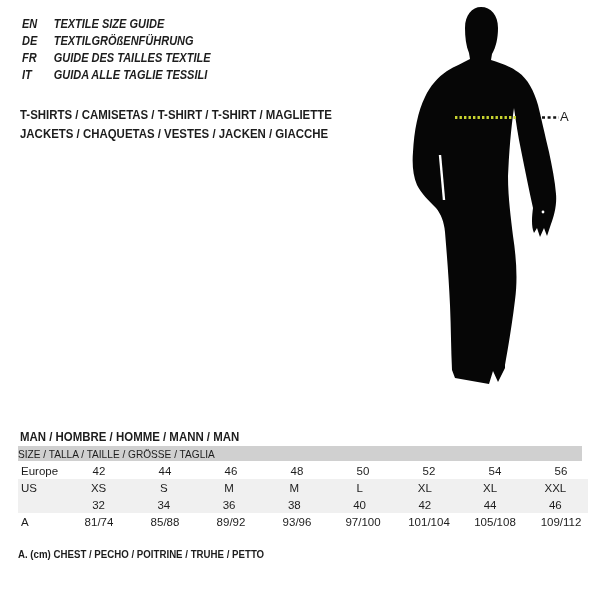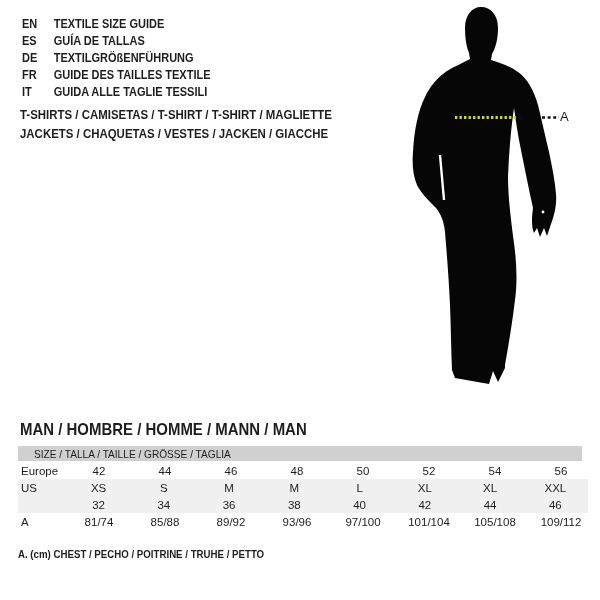--- a/index.html
+++ b/index.html
@@ -5,61 +5,55 @@
   html,body{margin:0;padding:0;}
   body{
     width:600px;height:600px;position:relative;overflow:hidden;
     background:#ffffff;color:#1d1d1d;
     font-family:"Liberation Sans", sans-serif;
     -webkit-font-smoothing:antialiased;
   }
   .cond{transform:scaleX(0.88);transform-origin:0 50%;display:inline-block;white-space:nowrap;}
 
   
-  .lang-list{position:absolute;left:22px;top:15px;}
+  .lang-list{position:absolute;left:22px;top:15px;font-style:italic;}
   .lang-row{display:flex;height:17px;align-items:center;font-size:12.5px;font-weight:700;}
   .lang-code{width:36px;flex:0 0 36px;}
   .lang-text{flex:0 0 auto;}
 
   
   .categories{position:absolute;left:20px;top:105px;}
   .category-line{height:19px;font-size:13px;font-weight:700;display:flex;align-items:center;text-align:right;}
 
   
   .figure-svg{position:absolute;left:0;top:0;width:600px;height:600px;}
   .measure-label{position:absolute;left:560px;top:109px;font-size:13px;font-weight:400;}
 
   
-  .gender-title{position:absolute;left:20px;top:420px;font-size:17px;font-weight:700;}
+  .gender-title{position:absolute;left:20px;top:429px;font-size:13px;font-weight:700;}
 
   
   .size-table{position:absolute;left:18px;top:446px;width:576px;font-size:11.5px;}
-  .t-header{height:15px;background:#d0d0d0;display:flex;align-items:center;padding-left:16px;box-sizing:border-box;width:564px;margin-bottom:1px;}
+  .t-header{height:15px;background:#d0d0d0;display:flex;align-items:center;padding-left:0;box-sizing:border-box;width:564px;margin-bottom:1px;}
   .t-row{display:flex;height:17px;align-items:center;}
   .t-row.striped{background:#f0f0f0;width:570px;}
   .row-label{flex:0 0 48px;padding-left:3px;box-sizing:border-box;}
   .cell{flex:1 1 0;text-align:center;}
 
   
   .footnote{position:absolute;left:18px;top:548px;font-size:11px;font-weight:700;}
 </style>
 </head>
 <body>
 
 <div class="lang-list">
   <div class="lang-row">
       <span class="cond" style="display:flex;width:100%">
         <span class="lang-code">EN</span>
         <span class="lang-text">TEXTILE SIZE GUIDE</span>
-      </span>
-    </div>
-  <div class="lang-row">
-      <span class="cond" style="display:flex;width:100%">
-        <span class="lang-code">ES</span>
-        <span class="lang-text">GUÍA DE TALLAS</span>
       </span>
     </div>
   <div class="lang-row">
       <span class="cond" style="display:flex;width:100%">
         <span class="lang-code">DE</span>
         <span class="lang-text">TEXTILGRÖßENFÜHRUNG</span>
       </span>
     </div>
   <div class="lang-row">
       <span class="cond" style="display:flex;width:100%">

